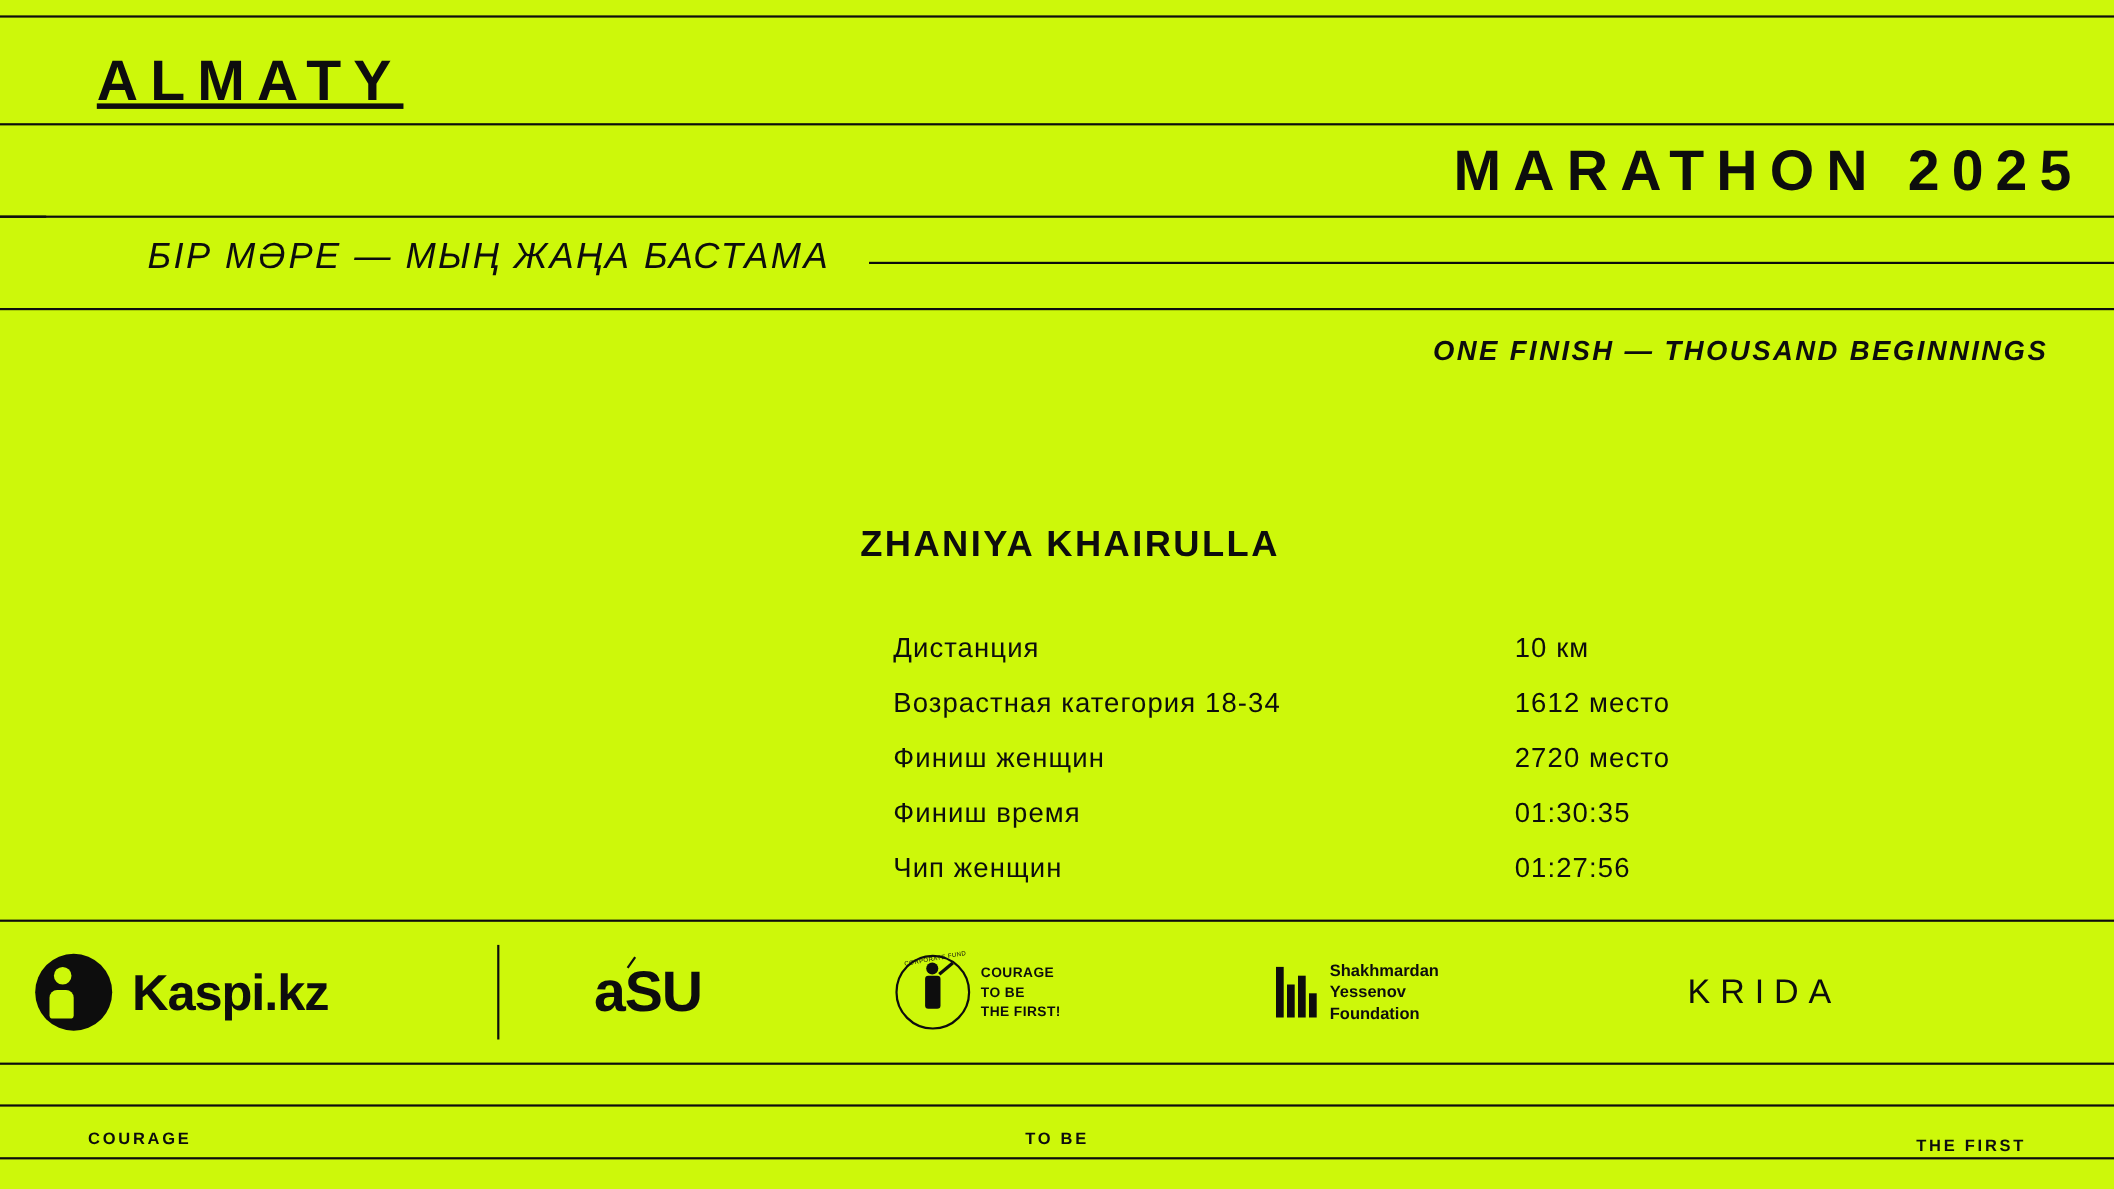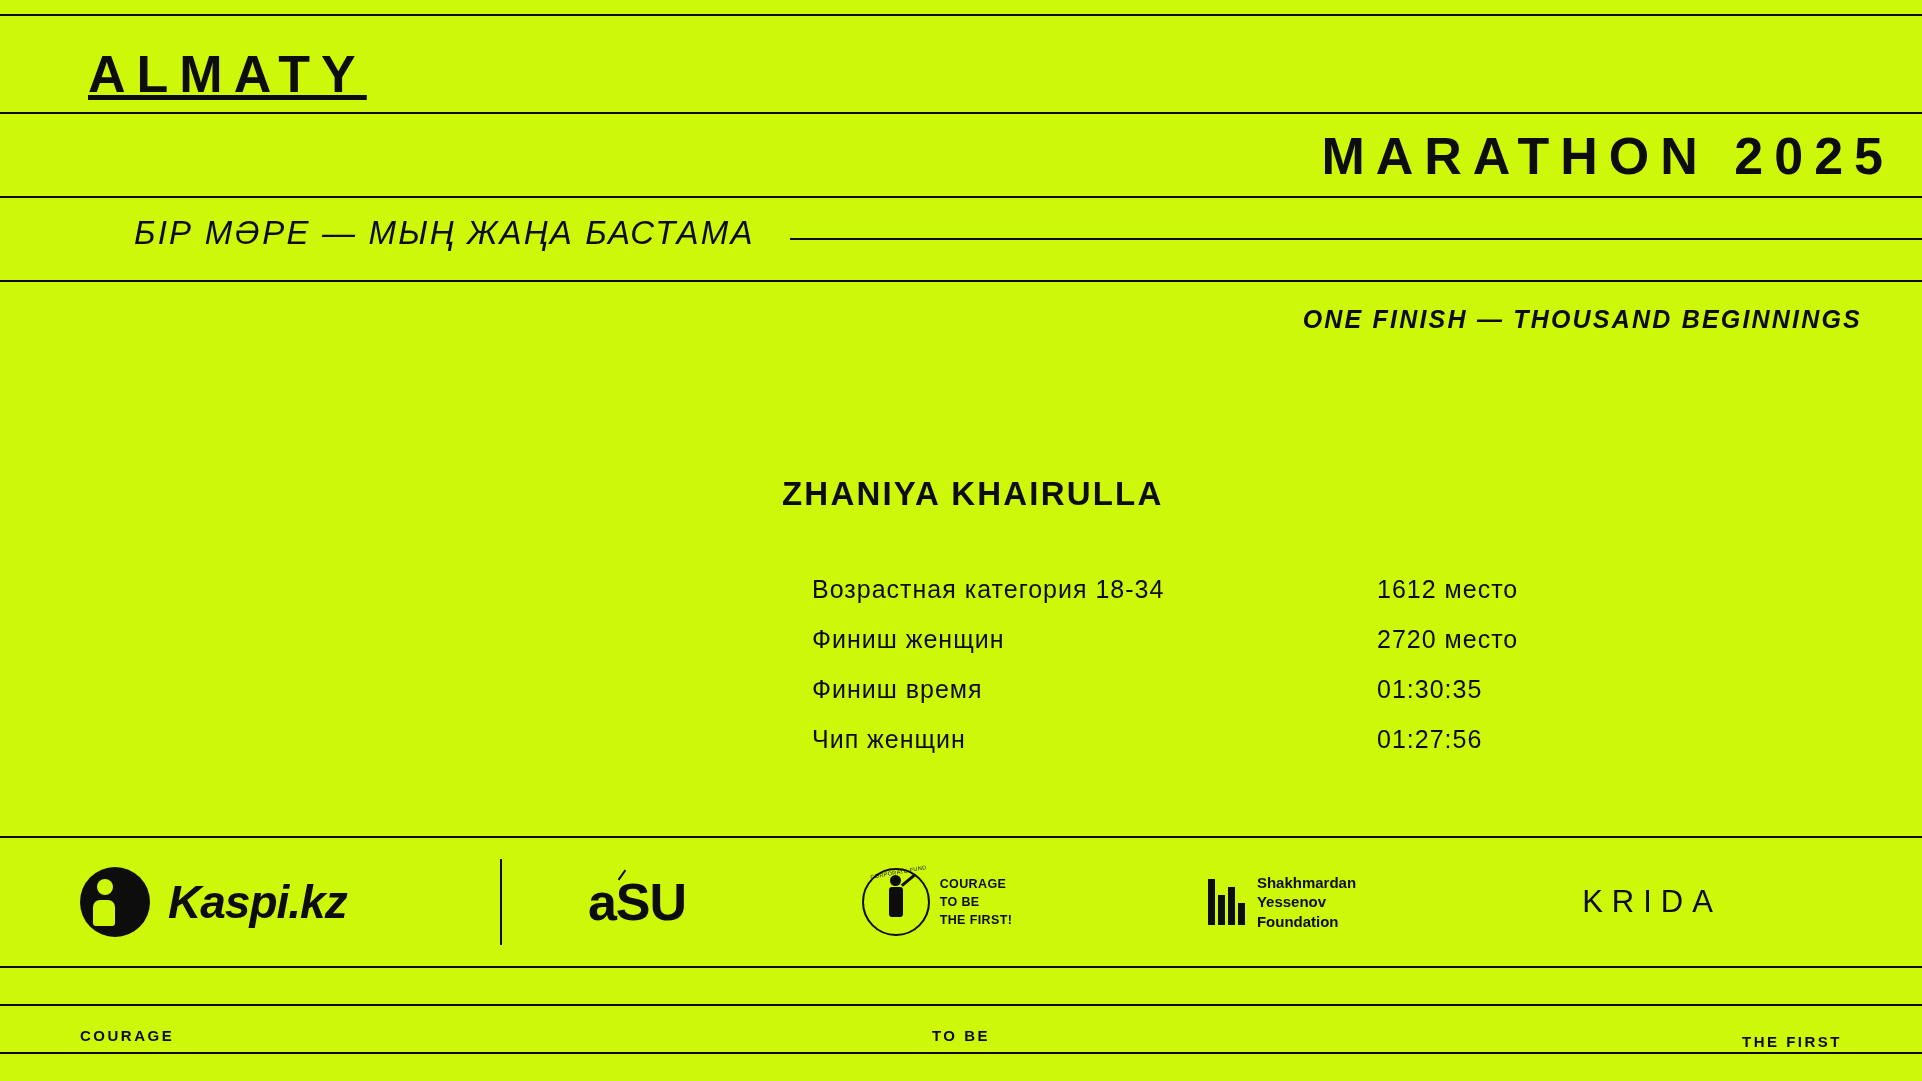--- a/index.html
+++ b/index.html
@@ -129,21 +129,21 @@
     height: 128px;
     display: flex;
     align-items: center;
   }
   .sp {
     display: flex;
     align-items: center;
     justify-content: center;
     height: 128px;
   }
-  .sp-kaspi { width: 420px; padding-left: 80px; justify-content: flex-start; font-style: italic; }
+  .sp-kaspi { width: 420px; padding-left: 32px; justify-content: flex-start; }
   .divider-v {
     width: 2px;
     height: 86px;
     background: #0d0d0d;
   }
   .sp-asu { width: 270px; }
   .sp-courage { width: 330px; }
   .sp-shak { width: 360px; }
   .sp-krida { width: 380px; }
 
@@ -298,20 +298,24 @@
 
   <div class="almaty">ALMATY</div>
   <div class="marathon">MARATHON 2025</div>
   <div class="tagline-kz">БІР МӘРЕ — МЫҢ ЖАҢА БАСТАМА</div>
   <div class="tagline-en">ONE FINISH — THOUSAND BEGINNINGS</div>
 
 
   <div class="participant">ZHANIYA KHAIRULLA</div>
 
   <div class="results">
+    <div class="result-row">
+      <div class="result-label">Дистанция</div>
+      <div class="result-value">10 км</div>
+    </div>
     <div class="result-row">
       <div class="result-label">Возрастная категория 18-34</div>
       <div class="result-value">1612 место</div>
     </div>
     <div class="result-row">
       <div class="result-label">Финиш женщин</div>
       <div class="result-value">2720 место</div>
     </div>
     <div class="result-row">
       <div class="result-label">Финиш время</div>

